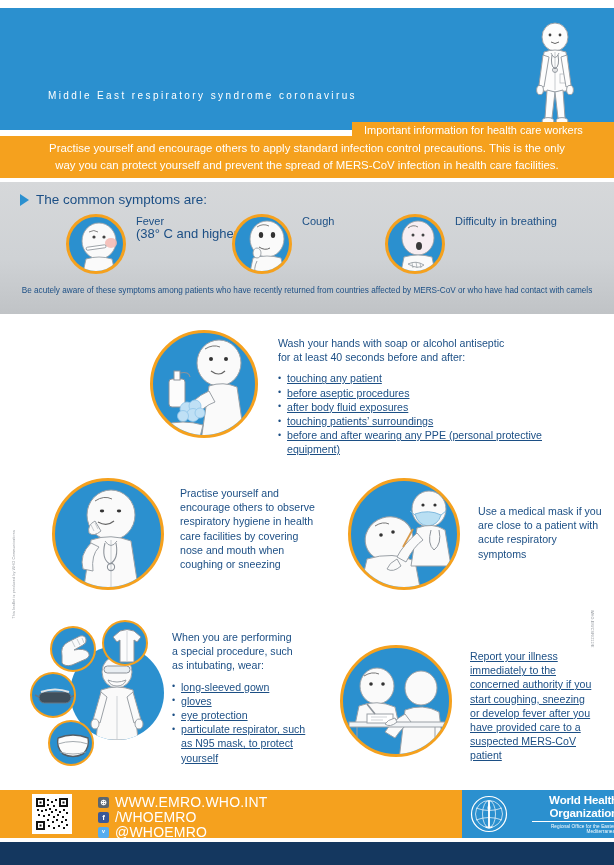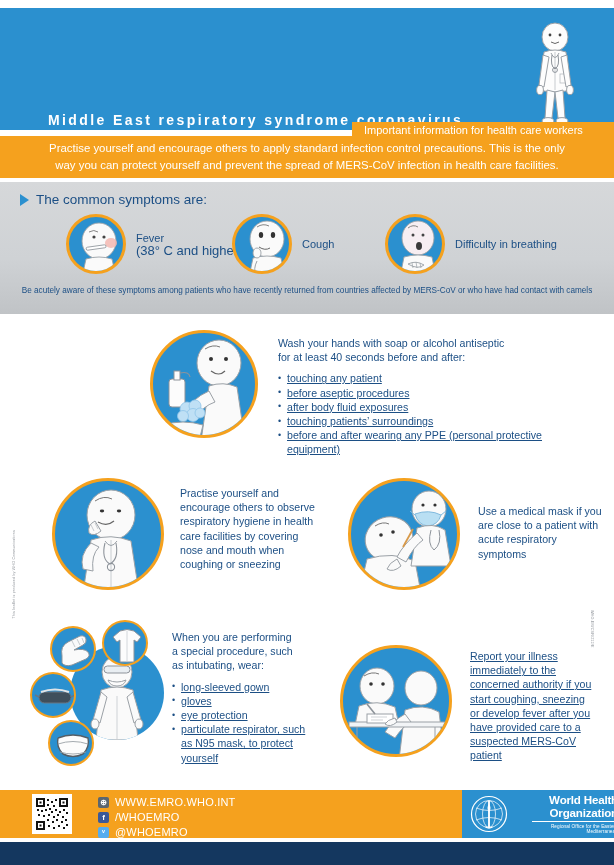--- a/index.html
+++ b/index.html
@@ -22,23 +22,23 @@
     width: 614px; height: 122px;
     background: #2b90cf;
   }
   .header-title {
     position: absolute; left: 44px; top: 14px;
     font-size: 58px; font-weight: bold;
     color: #ffffff; letter-spacing: -1.5px;
     line-height: 62px;
   }
   .header-sub {
-    position: absolute; left: 48px; top: 104px;
-    font-size: 14px; color: #ffffff;
-    letter-spacing: 2.4px; font-weight: 700;
+    position: absolute; left: 48px; top: 82px;
+    font-size: 10px; color: #ffffff;
+    letter-spacing: 2.4px; font-weight: 400;
   }
   .doctor-figure {
     position: absolute; right: 28px; top: 14px;
     width: 62px; height: 104px;
   }
   .imp-tab {
     position: absolute; left: 352px; top: 114px;
     width: 262px; height: 17px;
     background: #f5a11e;
     color: #ffffff; font-size: 11px;
@@ -74,21 +74,21 @@
   .tri {
     width: 0; height: 0;
     border-left: 9px solid #2b90cf;
     border-top: 6px solid transparent;
     border-bottom: 6px solid transparent;
   }
   .sym-row {
     position: absolute; left: 0; top: 32px;
     width: 614px; height: 66px;
   }
-  .sym-item { position: absolute; display: flex; align-items: center; }
+  .sym-item { position: absolute; display: flex; align-items: flex-start; }
   .sym-circ {
     width: 60px; height: 60px; border-radius: 50%;
     background: #2b90cf; border: 3px solid #f5a11e;
     position: relative; overflow: hidden; flex: none;
   }
   .sym-txt { margin-left: 10px; }
   .sym-label { font-size: 11px; color: #1c4f85; line-height: 14px; }
   .sym-note { font-size: 13px; color: #1c4f85; line-height: 12px; }
   .sym-foot {
     position: absolute; left: 0; top: 104px; width: 614px;
@@ -149,21 +149,21 @@
     gap: 6px; height: 12px; margin-bottom: 3px;
   }
   .lico {
     width: 11px; height: 11px; border-radius: 2px;
     display: flex; align-items: center; justify-content: center;
     font-size: 8px; color: #ffffff; font-weight: bold; flex: none;
   }
   .lico.web { background: #5b6670; }
   .lico.fb  { background: #3b5998; }
   .lico.tw  { background: #55acee; }
-  .link-txt { font-size: 11px; color: #ffffff; letter-spacing: 0.2px; }
+  .link-txt { font-size: 14px; color: #ffffff; letter-spacing: 0.2px; }
   .who-box {
     position: absolute; right: 0; top: 0;
     width: 152px; height: 48px; background: #2b90cf;
     display: flex; align-items: center; padding-left: 8px;
   }
   .who-emblem { width: 38px; height: 38px; flex: none; }
   .who-txt { margin-left: 24px; text-align: right; }
   .who-name {
     font-size: 11.6px; color: #ffffff; font-weight: bold;
     line-height: 12.6px; letter-spacing: -0.2px;

